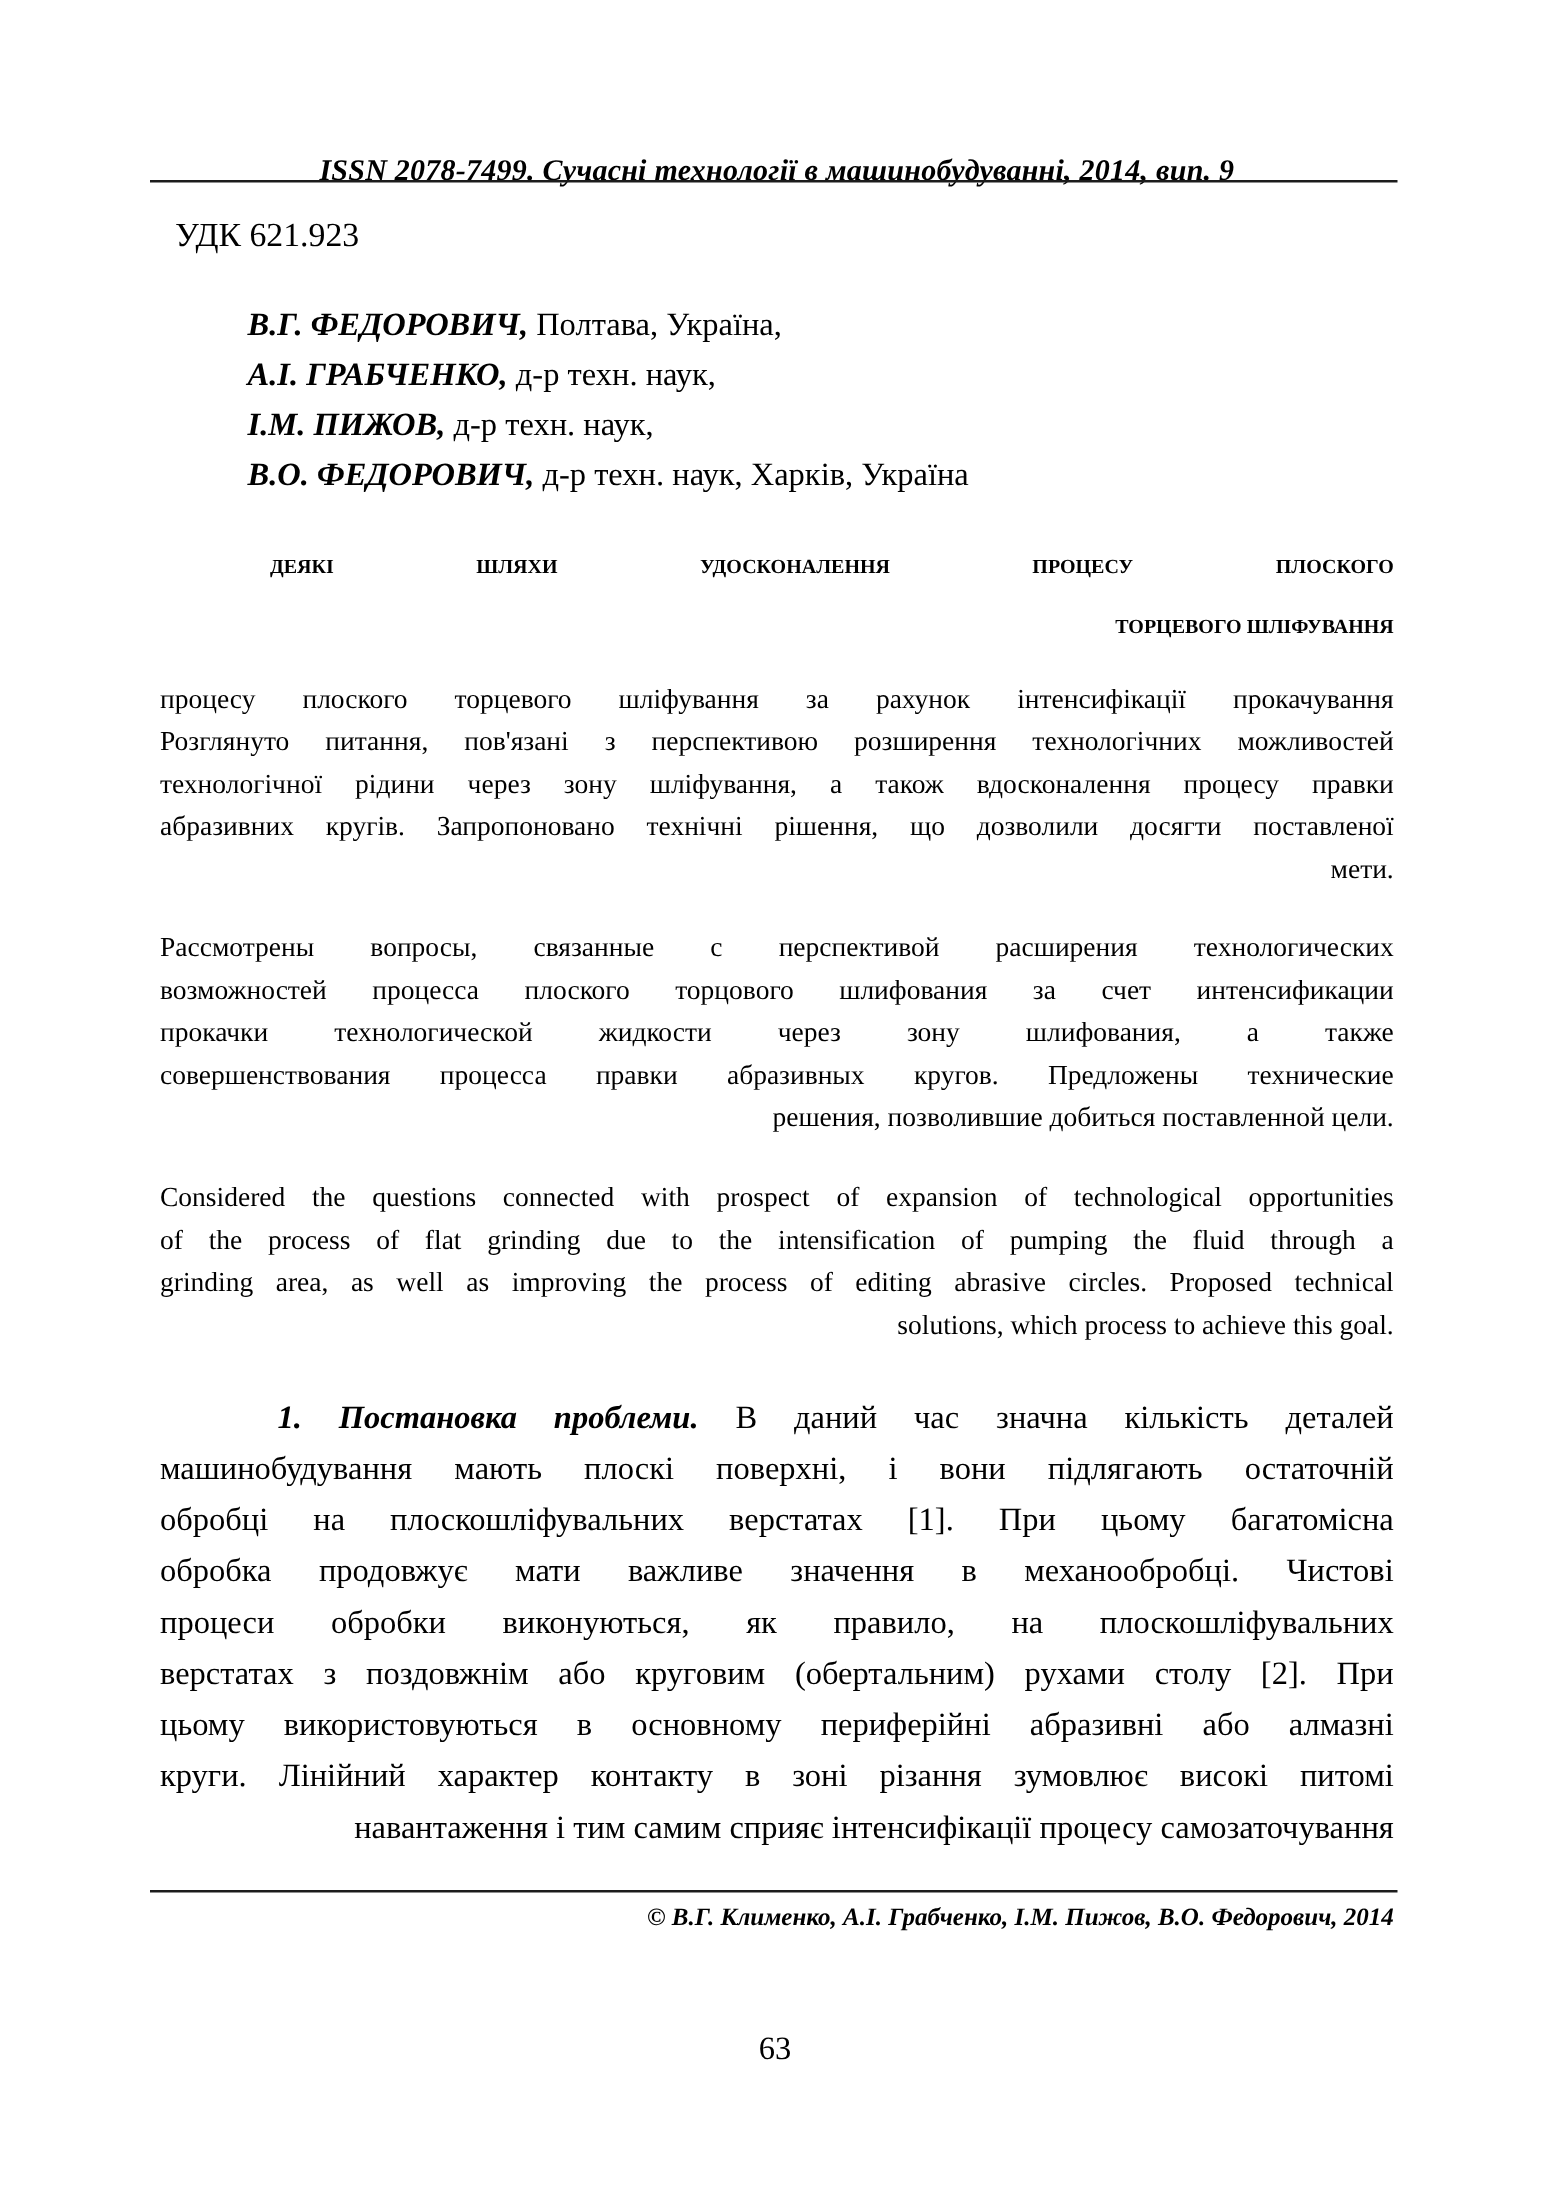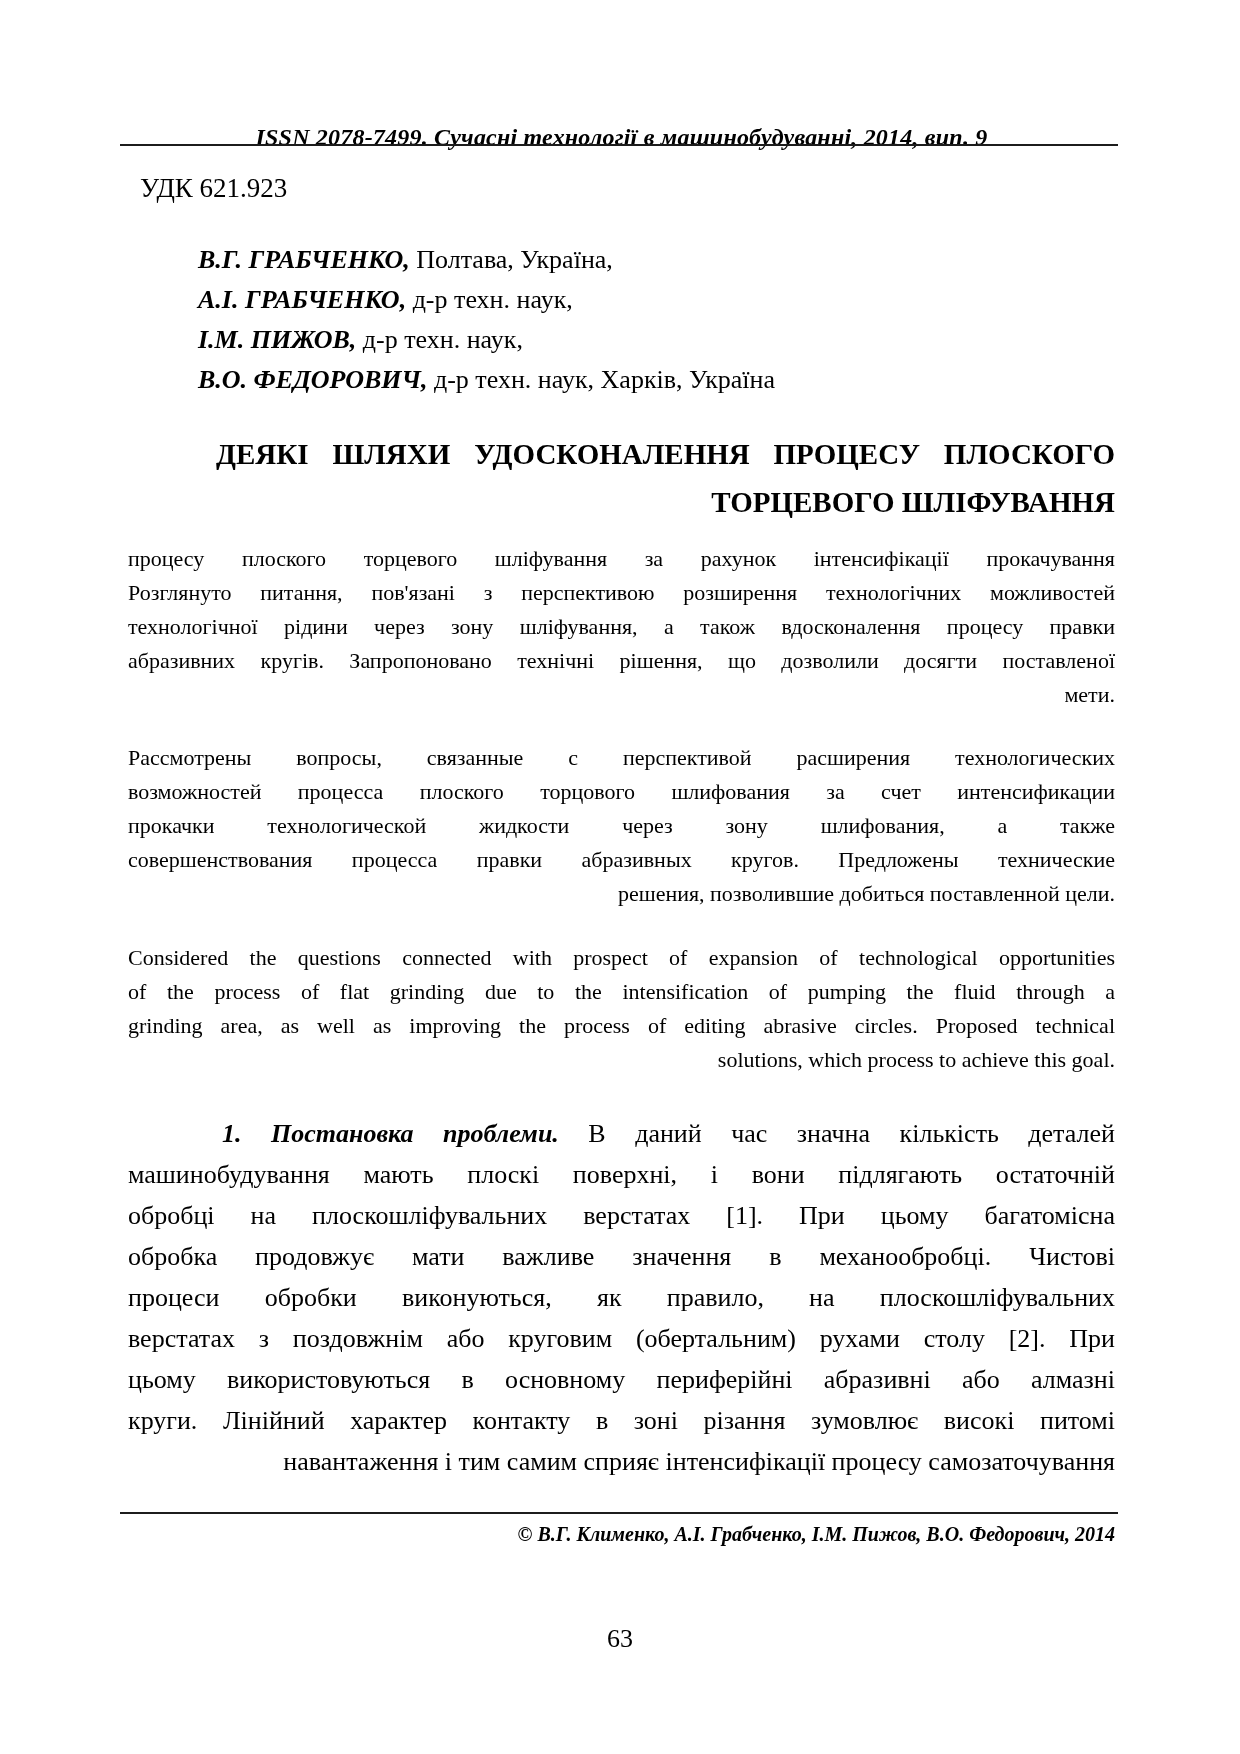--- a/index.html
+++ b/index.html
@@ -24,21 +24,21 @@
   }
   .rule { height: 0; border-top: 2px solid #1c1c1c; }
   .rule-top { top: 144px; left: 120px; width: 998px; }
   .rule-bottom { top: 1512px; left: 120px; width: 998px; }
 
   .udc { top: 170px; left: 140px; font-size: 27px; line-height: 36px; }
 
   .authors { top: 240px; left: 198px; width: 917px; font-size: 26px; line-height: 40px; }
   .author-name { font-weight: bold; font-style: italic; }
 
-  .title { top: 430px; left: 216px; width: 899px; font-size: 29px; font-weight: bold; line-height: 48px; }
+  .title { top: 430px; left: 216px; width: 899px; font-size: 16px; font-weight: bold; line-height: 48px; }
 
   .abstract { left: 128px; width: 987px; font-size: 22px; line-height: 34px; }
   .abstract-uk { top: 542px; }
   .abstract-ru { top: 741px; }
   .abstract-en { top: 941px; }
 
   .body-text { top: 1113px; left: 128px; width: 987px; font-size: 26px; line-height: 41px; }
   .body-first { text-indent: 94px; }
   .section-heading { font-weight: bold; font-style: italic; }
 
@@ -57,21 +57,21 @@
 <body>
 
 <div class="page">
 
   <div class="abs journal-header">ISSN 2078-7499. Сучасні технології в машинобудуванні, 2014,  вип. 9</div>
   <div class="abs rule rule-top"></div>
 
   <div class="abs udc">УДК 621.923</div>
 
   <div class="abs authors">
-    <div><span class="author-name">В.Г. ГРАБЧЕНКО,</span><span> Полтава, Україна,</span></div>
+    <div><span class="author-name">В.Г. ФЕДОРОВИЧ,</span><span> Полтава, Україна,</span></div>
     <div><span class="author-name">А.І. ГРАБЧЕНКО,</span><span> д-р техн. наук,</span></div>
     <div><span class="author-name">І.М. ПИЖОВ,</span><span> д-р техн. наук,</span></div>
     <div><span class="author-name">В.О. ФЕДОРОВИЧ,</span><span> д-р техн. наук, Харків, Україна</span></div>
   </div>
 
   <div class="abs title">
     <div class="jline">ДЕЯКІ ШЛЯХИ УДОСКОНАЛЕННЯ ПРОЦЕСУ ПЛОСКОГО</div>
     <div class="lline">ТОРЦЕВОГО ШЛІФУВАННЯ</div>
   </div>
 

